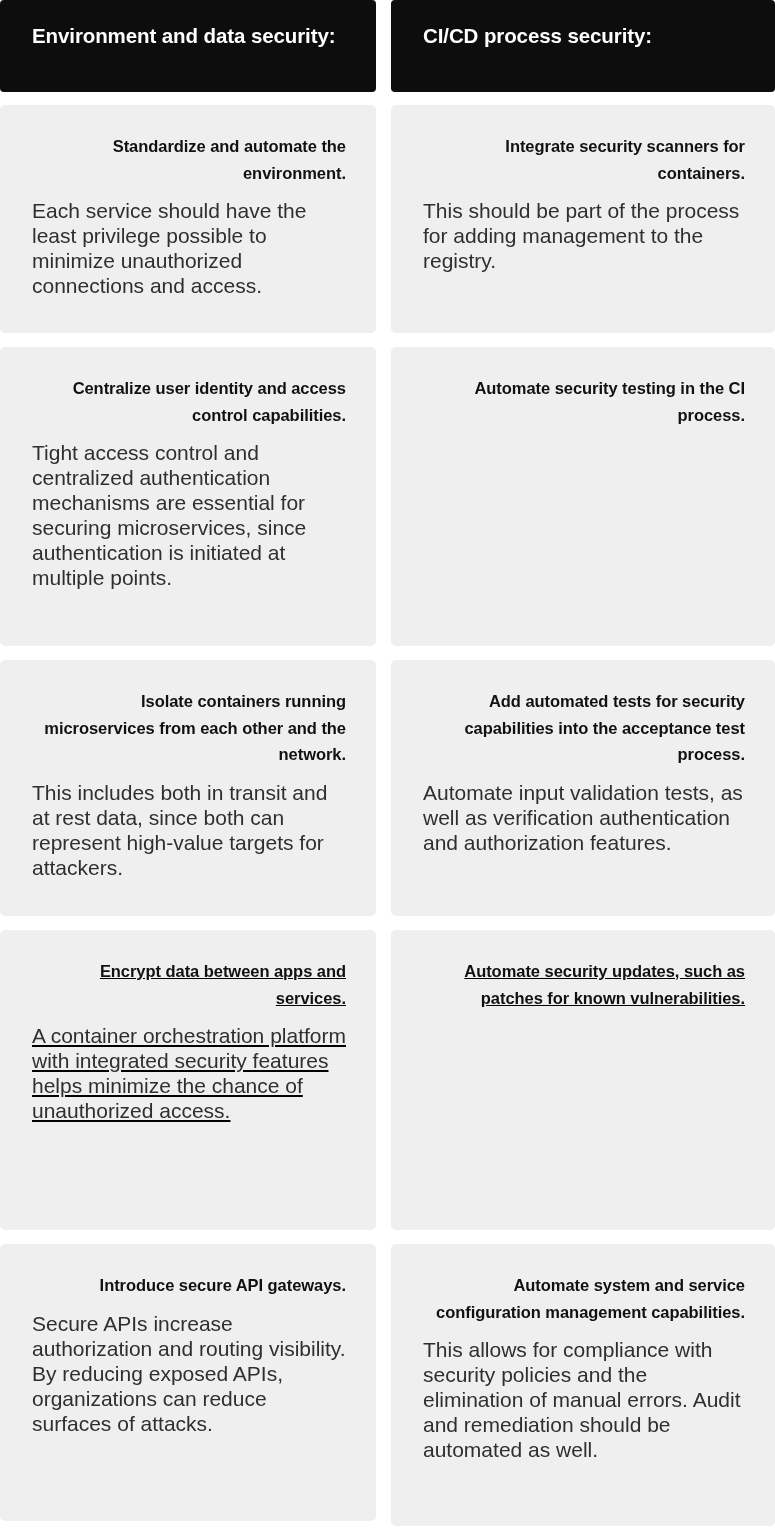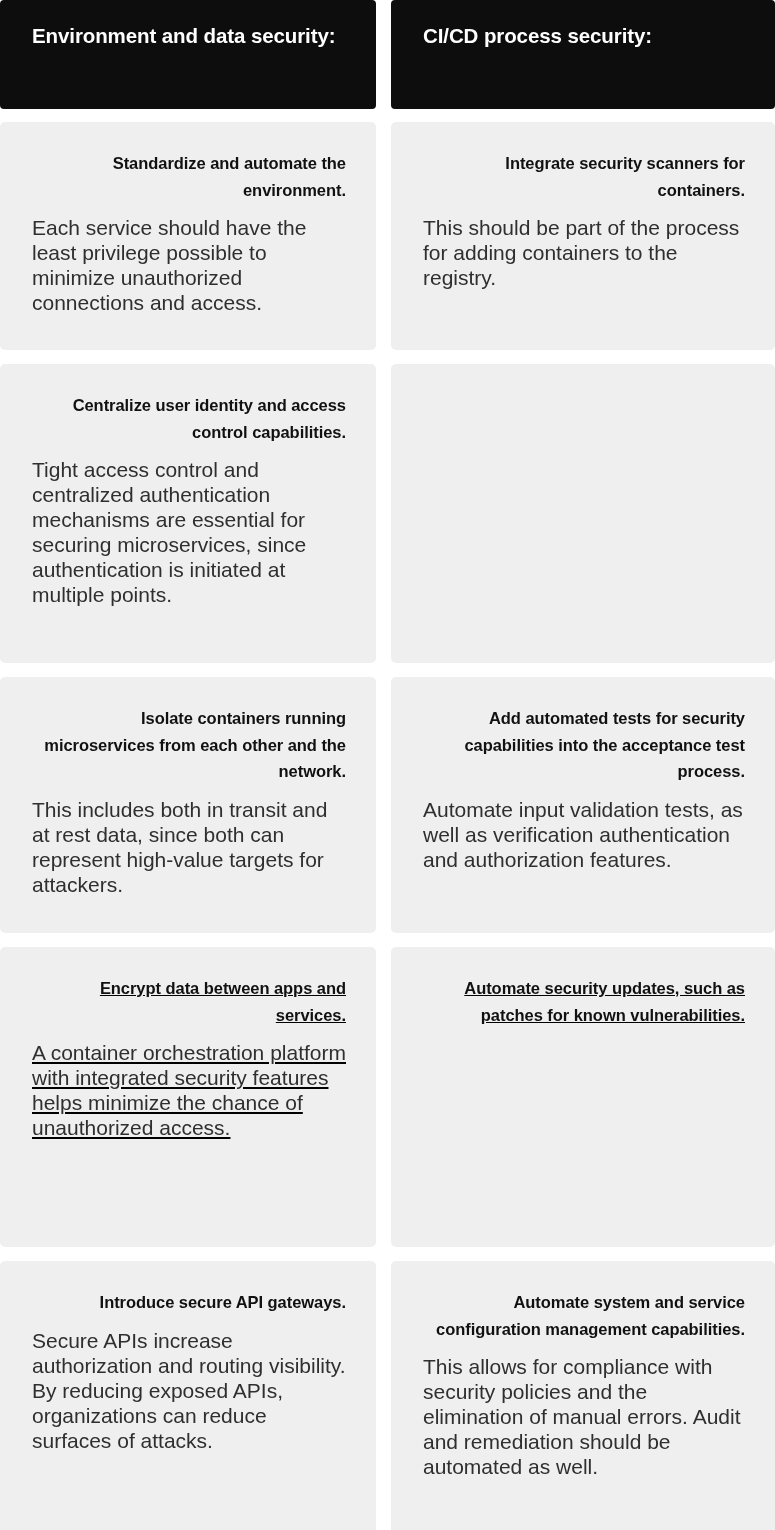--- a/index.html
+++ b/index.html
@@ -26,21 +26,21 @@
 
   .column {
     display: flex;
     flex-direction: column;
   }
 
   .col-header {
     background: #0d0d0d;
     color: #ffffff;
     border-radius: 4px;
-    height: 109px;
+    height: 92px;
     box-sizing: border-box;
     padding: 22px 30px 0 32px;
     margin-bottom: 13px;
     display: block;
     overflow: hidden;
   }
   .col-header-title {
     font-size: 20.5px;
     line-height: 28px;
     font-weight: bold;
@@ -128,25 +128,26 @@
     </div>
   </div>
 
   <div class="column col-right">
     <div class="col-header">
       <h2 class="col-header-title">CI/CD process security:</h2>
     </div>
     <div class="row-0">
       <div class="card">
         <h3 class="card-title">Integrate security scanners for containers.</h3>
-        <p class="card-body">This should be part of the process for adding containers to the registry.</p>
+        <p class="card-body">This should be part of the process for adding management to the registry.</p>
       </div>
     </div>
     <div class="row-1">
       <div class="card">
+        <h3 class="card-title">Automate security testing in the CI process.</h3>
       </div>
     </div>
     <div class="row-2">
       <div class="card">
         <h3 class="card-title">Add automated tests for security capabilities into the acceptance test process.</h3>
         <p class="card-body">Automate input validation tests, as well as verification authentication and authorization features.</p>
       </div>
     </div>
     <div class="row-3">
       <div class="card">

